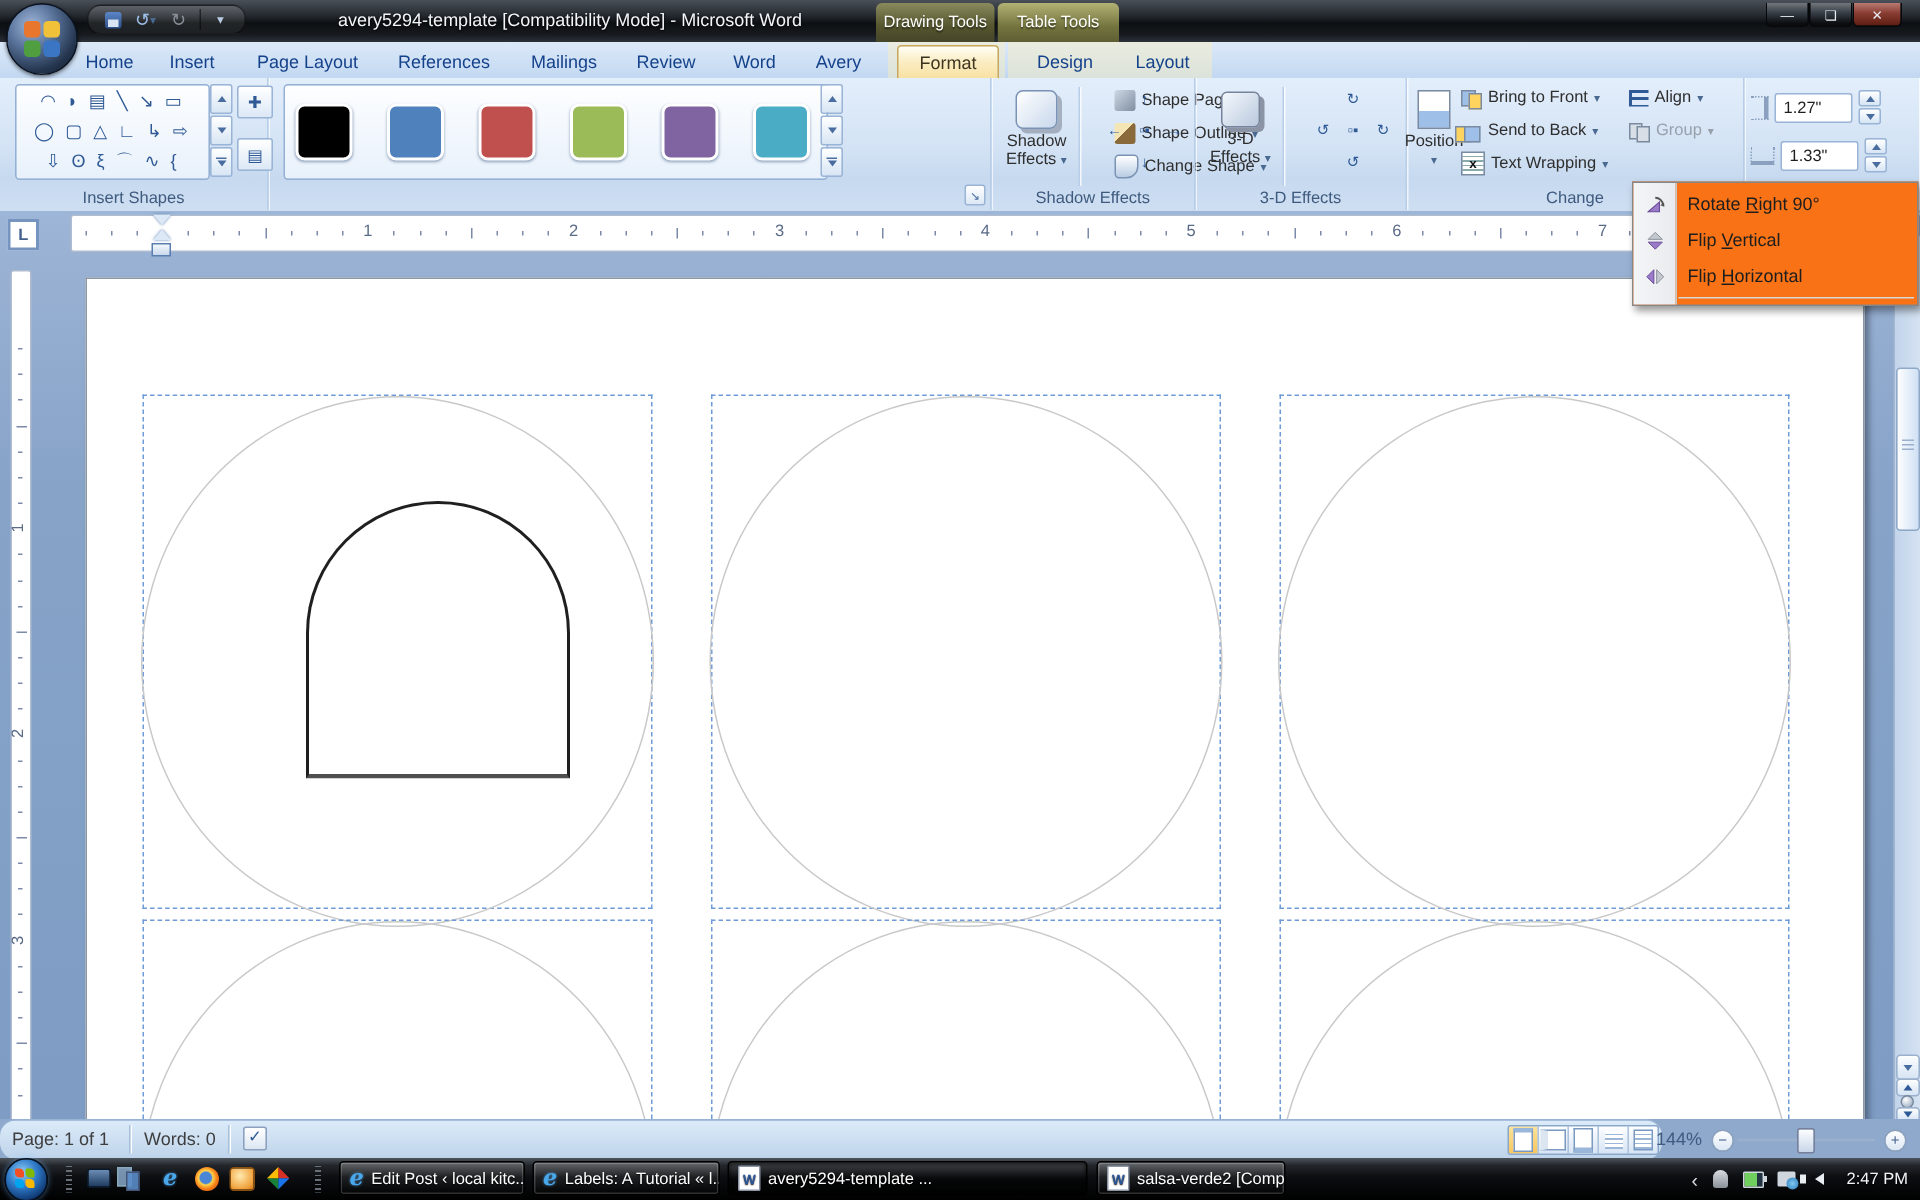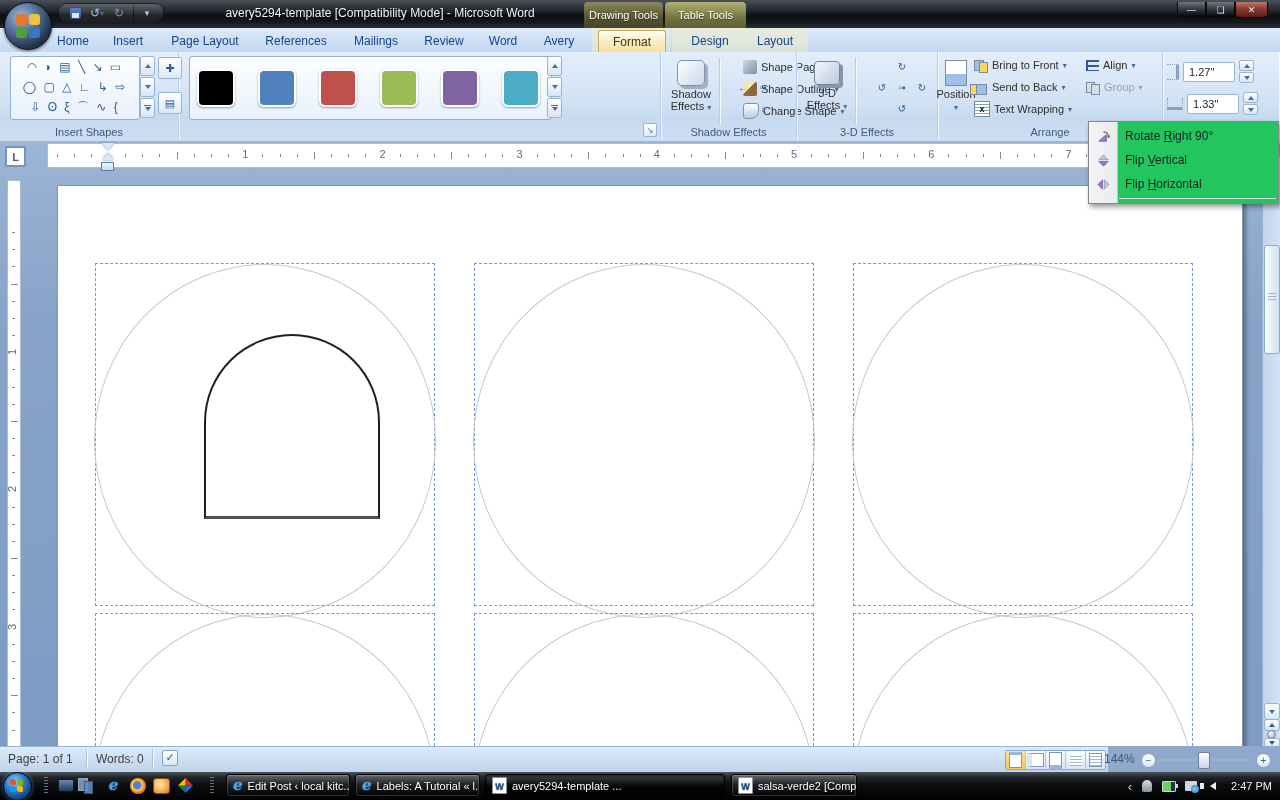--- a/index.html
+++ b/index.html
@@ -96,21 +96,21 @@
   .spinbox{width:52px;height:20px;background:#fff;border:1px solid #9ab4d6;border-radius:2px;
     font-size:11px;color:#1e1e1e;display:flex;align-items:center;justify-content:flex-start;padding-left:5px;box-sizing:border-box;}
   .stepper{display:flex;flex-direction:column;gap:1px;}
   .stepbtn{width:13px;height:9px;background:linear-gradient(#fff,#d7e5f4);border:1px solid #9ab4d6;
     border-radius:2px;display:flex;align-items:center;justify-content:center;}
   .launcher{position:absolute;width:12px;height:12px;border:1px solid #9ab4d6;border-radius:2px;
     background:linear-gradient(#fff,#dce8f6);display:flex;align-items:center;justify-content:center;
     font-size:8px;color:#4a6da0;}
 
   
-  .menu{position:absolute;left:1088px;top:121px;width:189px;background:#22c55e;
+  .menu{position:absolute;left:1088px;top:121px;width:189px;background:#f97316;
     border:1px solid #868686;box-shadow:2px 3px 5px rgba(0,0,0,.4);z-index:50;padding:2px 0;}
   .menu::before{content:"";position:absolute;left:0;top:0;width:28px;height:100%;
     background:linear-gradient(90deg,#f4f5f7,#e9ebee);border-right:1px solid #c8c8c8;}
   .mitem{position:relative;height:24px;display:flex;align-items:center;font-size:12px;color:#1e1e1e;}
   .mitem .micon{width:28px;display:flex;align-items:center;justify-content:center;z-index:1;}
   .mitem .mtext{margin-left:8px;white-space:nowrap;}
   .mitem.hl{margin:0 2px;border:1px solid #e0a440;border-radius:3px;
     background:linear-gradient(#fef2c8,#fbdf92 45%,#f9d071);}
   .mitem.hl .micon{width:26px;}
   .msep{height:1px;background:#d8d8d8;margin:2px 2px 2px 30px;position:relative;z-index:1;}
@@ -150,21 +150,21 @@
     background:linear-gradient(90deg,#fdfefe,#cfe0f4);}
   .vthumb::after{content:"";position:absolute;left:3px;top:50px;width:8px;height:1px;
     box-shadow:0 -3px 0 #9ab0cc,0 0 0 #9ab0cc,0 3px 0 #9ab0cc;background:#9ab0cc;}
   .sbtn{position:absolute;left:1px;width:14px;background:linear-gradient(#fdfefe,#d6e4f4);
     border:1px solid #9ab0cc;border-radius:3px;display:flex;align-items:center;justify-content:center;}
   .dotball{width:7px;height:7px;border-radius:50%;background:radial-gradient(circle at 35% 30%,#fff,#8fa2ba);border:1px solid #76889e;}
 
   
   .statusbar{position:absolute;left:0;top:746px;width:1108px;height:26px;
     background:linear-gradient(#dcebf9,#c2d8ee 60%,#b4ccе8);background:linear-gradient(#dcebf9,#bdd3ea);
-    border-top:1px solid #98b4d4;font-size:12px;color:#3e3e3e;}
+    border-top:1px solid #98b4d4;font-size:12px;color:#3e3e3e;border-radius:11px;}
   .sb-item{position:absolute;top:5px;}
   .sb-div{position:absolute;top:3px;width:1px;height:19px;background:#a8bfd8;box-shadow:1px 0 0 #fff;}
   .viewbtns{position:absolute;left:1005px;top:3px;display:flex;border:1px solid #8aa6c8;border-radius:2px;overflow:hidden;}
   .vbtn{width:19px;height:18px;display:flex;align-items:center;justify-content:center;
     background:linear-gradient(#fdfeff,#d6e4f4);border-right:1px solid #aec2da;}
   .vbtn:last-child{border-right:none;}
   .vbtn.active{background:linear-gradient(#fbe39c,#f6c65e);}
   .vglyph{width:11px;height:12px;background:#fff;border:1px solid #7a99c0;position:relative;}
   .vglyph.lines{background:repeating-linear-gradient(#fff 0 2px,#9ab6d8 2px 3px);}
   .zoomtxt{position:absolute;left:1104px;top:5px;color:#3e5a7e;}
@@ -391,21 +391,21 @@
           <span class="caret">▾</span>
       </div>
       <div class="arr-row disabled" style="left:148px;top:25px;">
         <span class="mini">
             <span class="sq" style="background:#d8dee6;"></span>
             <span class="sq" style="background:#d8dee6;margin-left:-4px;margin-top:4px;"></span>
           </span>
         <span>Group</span>
           <span class="caret" style="color:#97a0ab;">▾</span>
       </div>
-      <div class="glabel">Arrange</div>
+      <div class="glabel">Change</div>
     </div>
     <div class="rotate-btn">
       <svg width="13" height="13" viewBox="0 0 16 16">
           <path d="M3 13 L11 13 L11 6 Z" fill="#8f6fc0" stroke="#5f4790" stroke-width="0.8"></path>
           <path d="M9 3 A5.5 5.5 0 0 1 14 8.5" stroke="#3f7a3f" fill="none" stroke-width="1.4"></path>
           <path d="M14.8 9.8 L11.8 8.6 L14.6 6.8 Z" fill="#3f7a3f"></path>
         </svg>
       <span>Rotate</span>
         <span class="caret">▾</span>
     </div>

